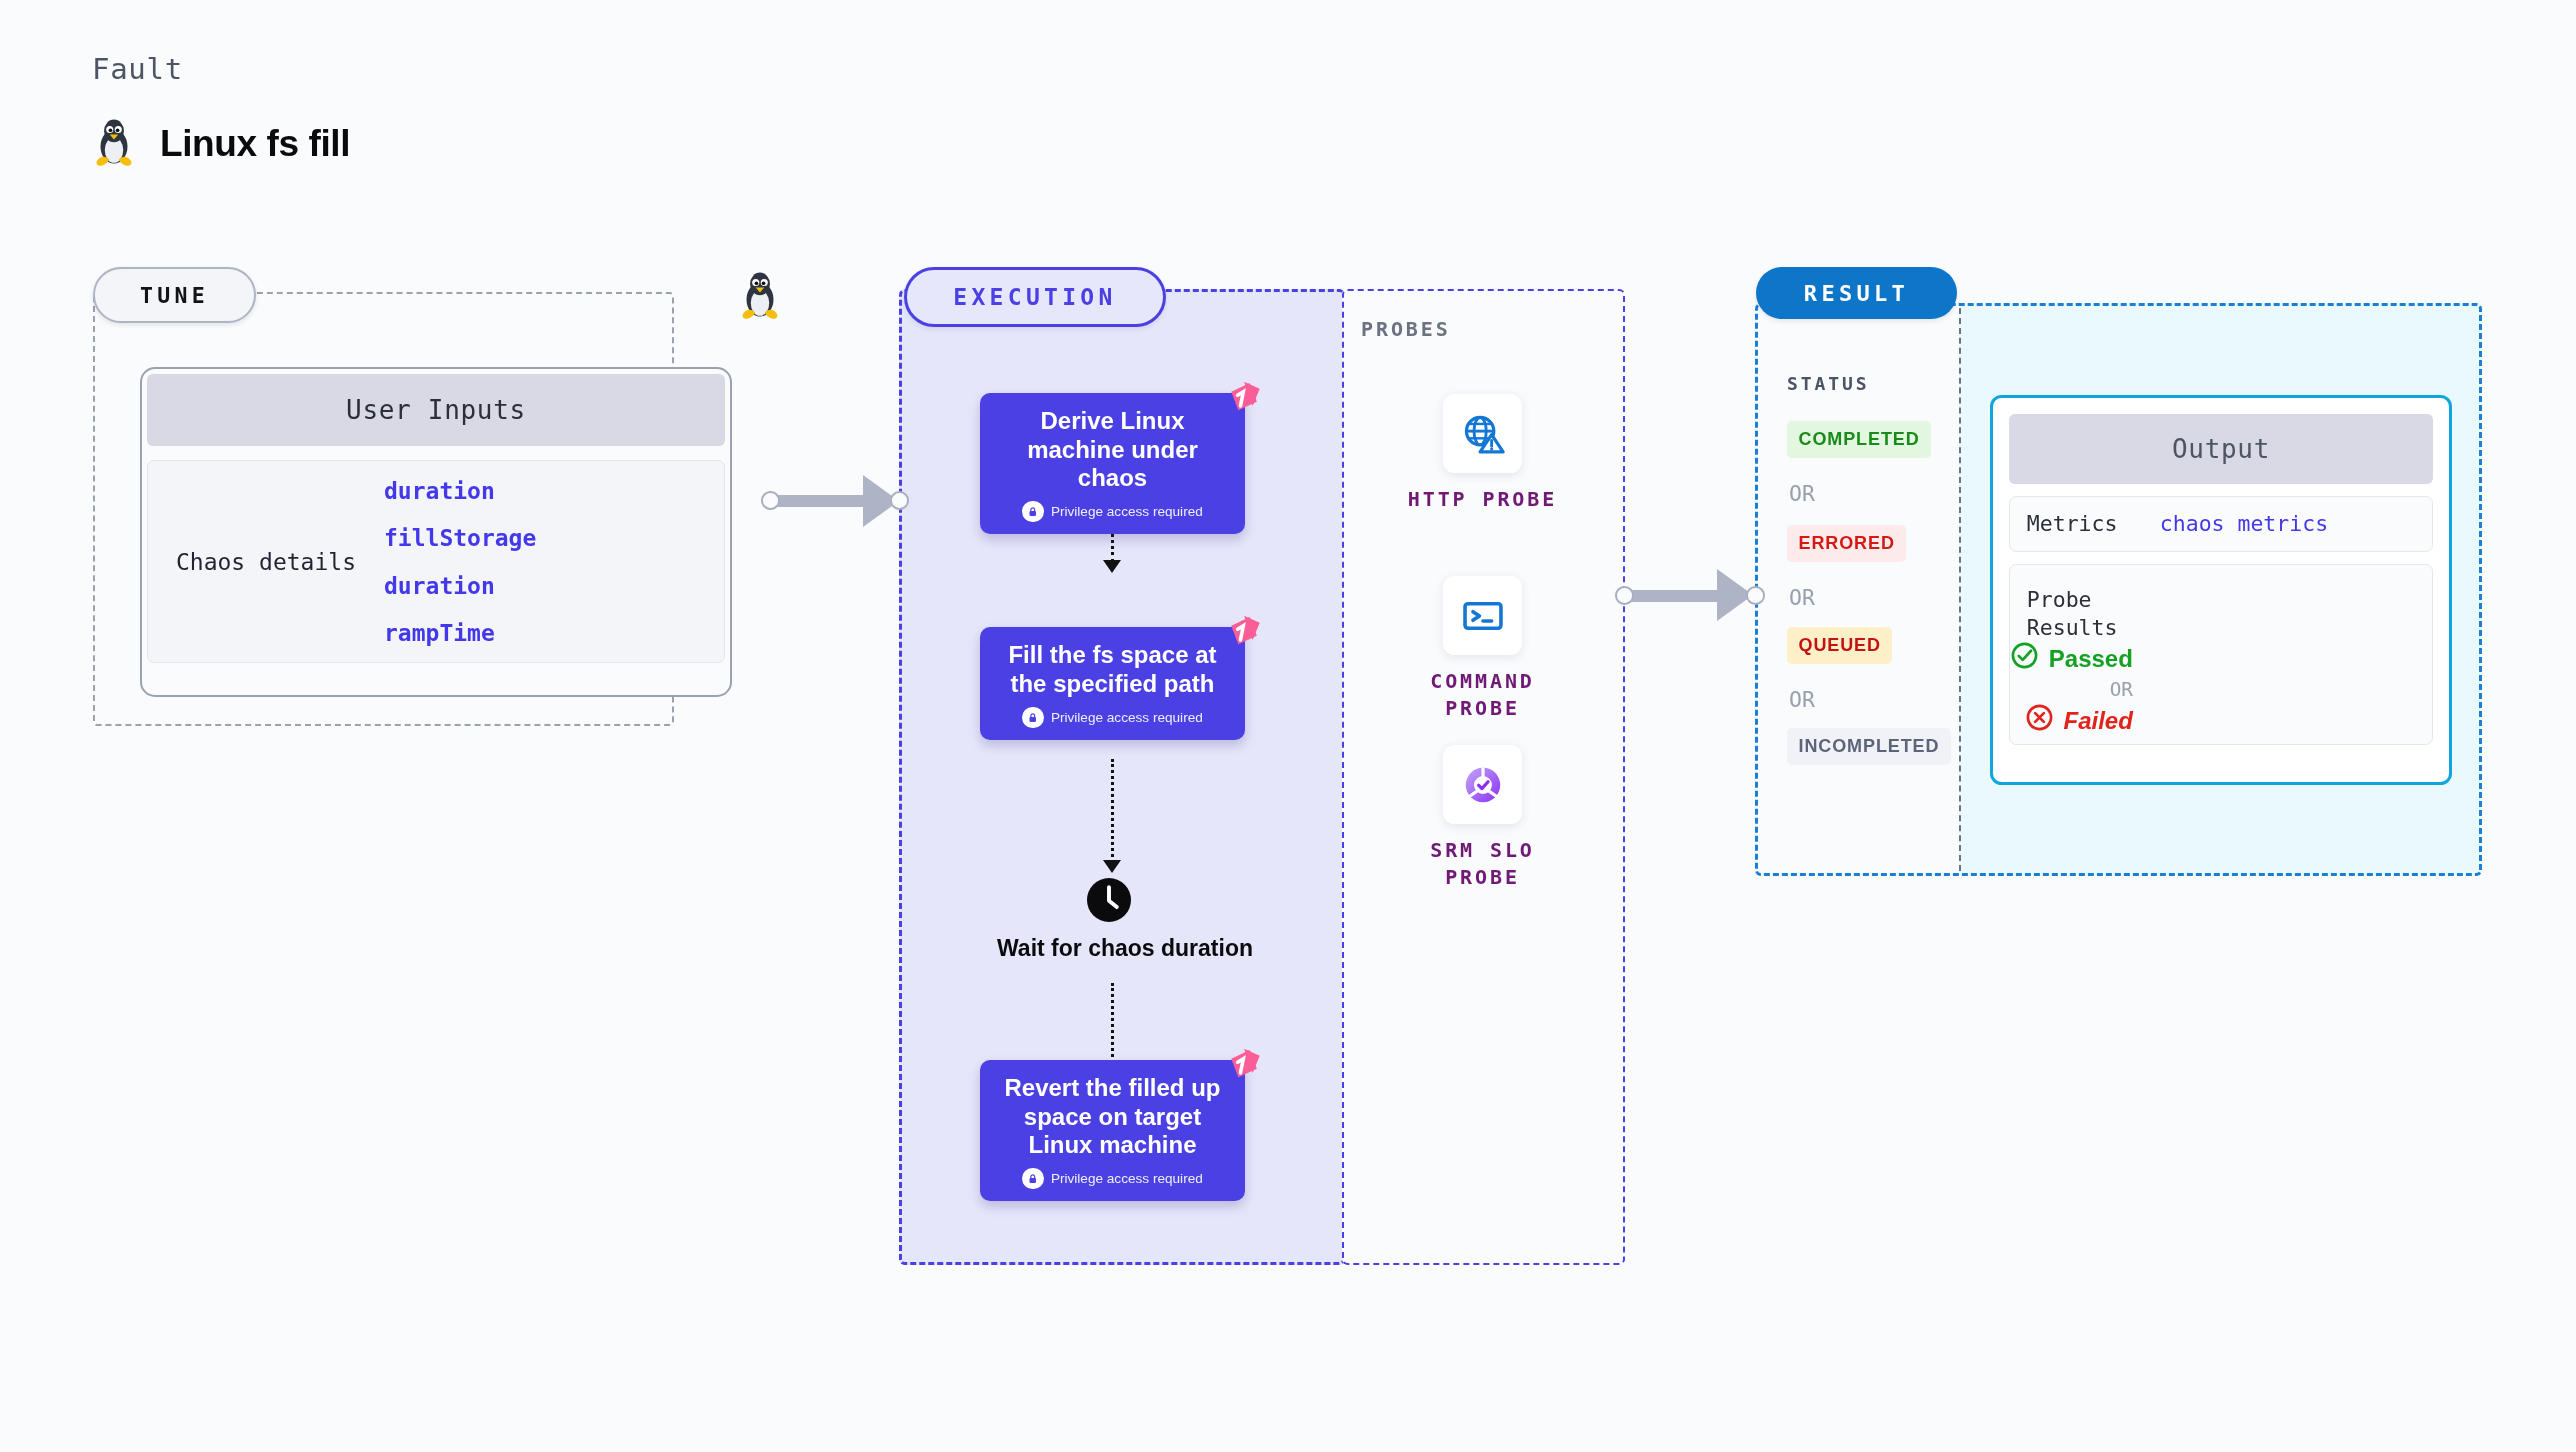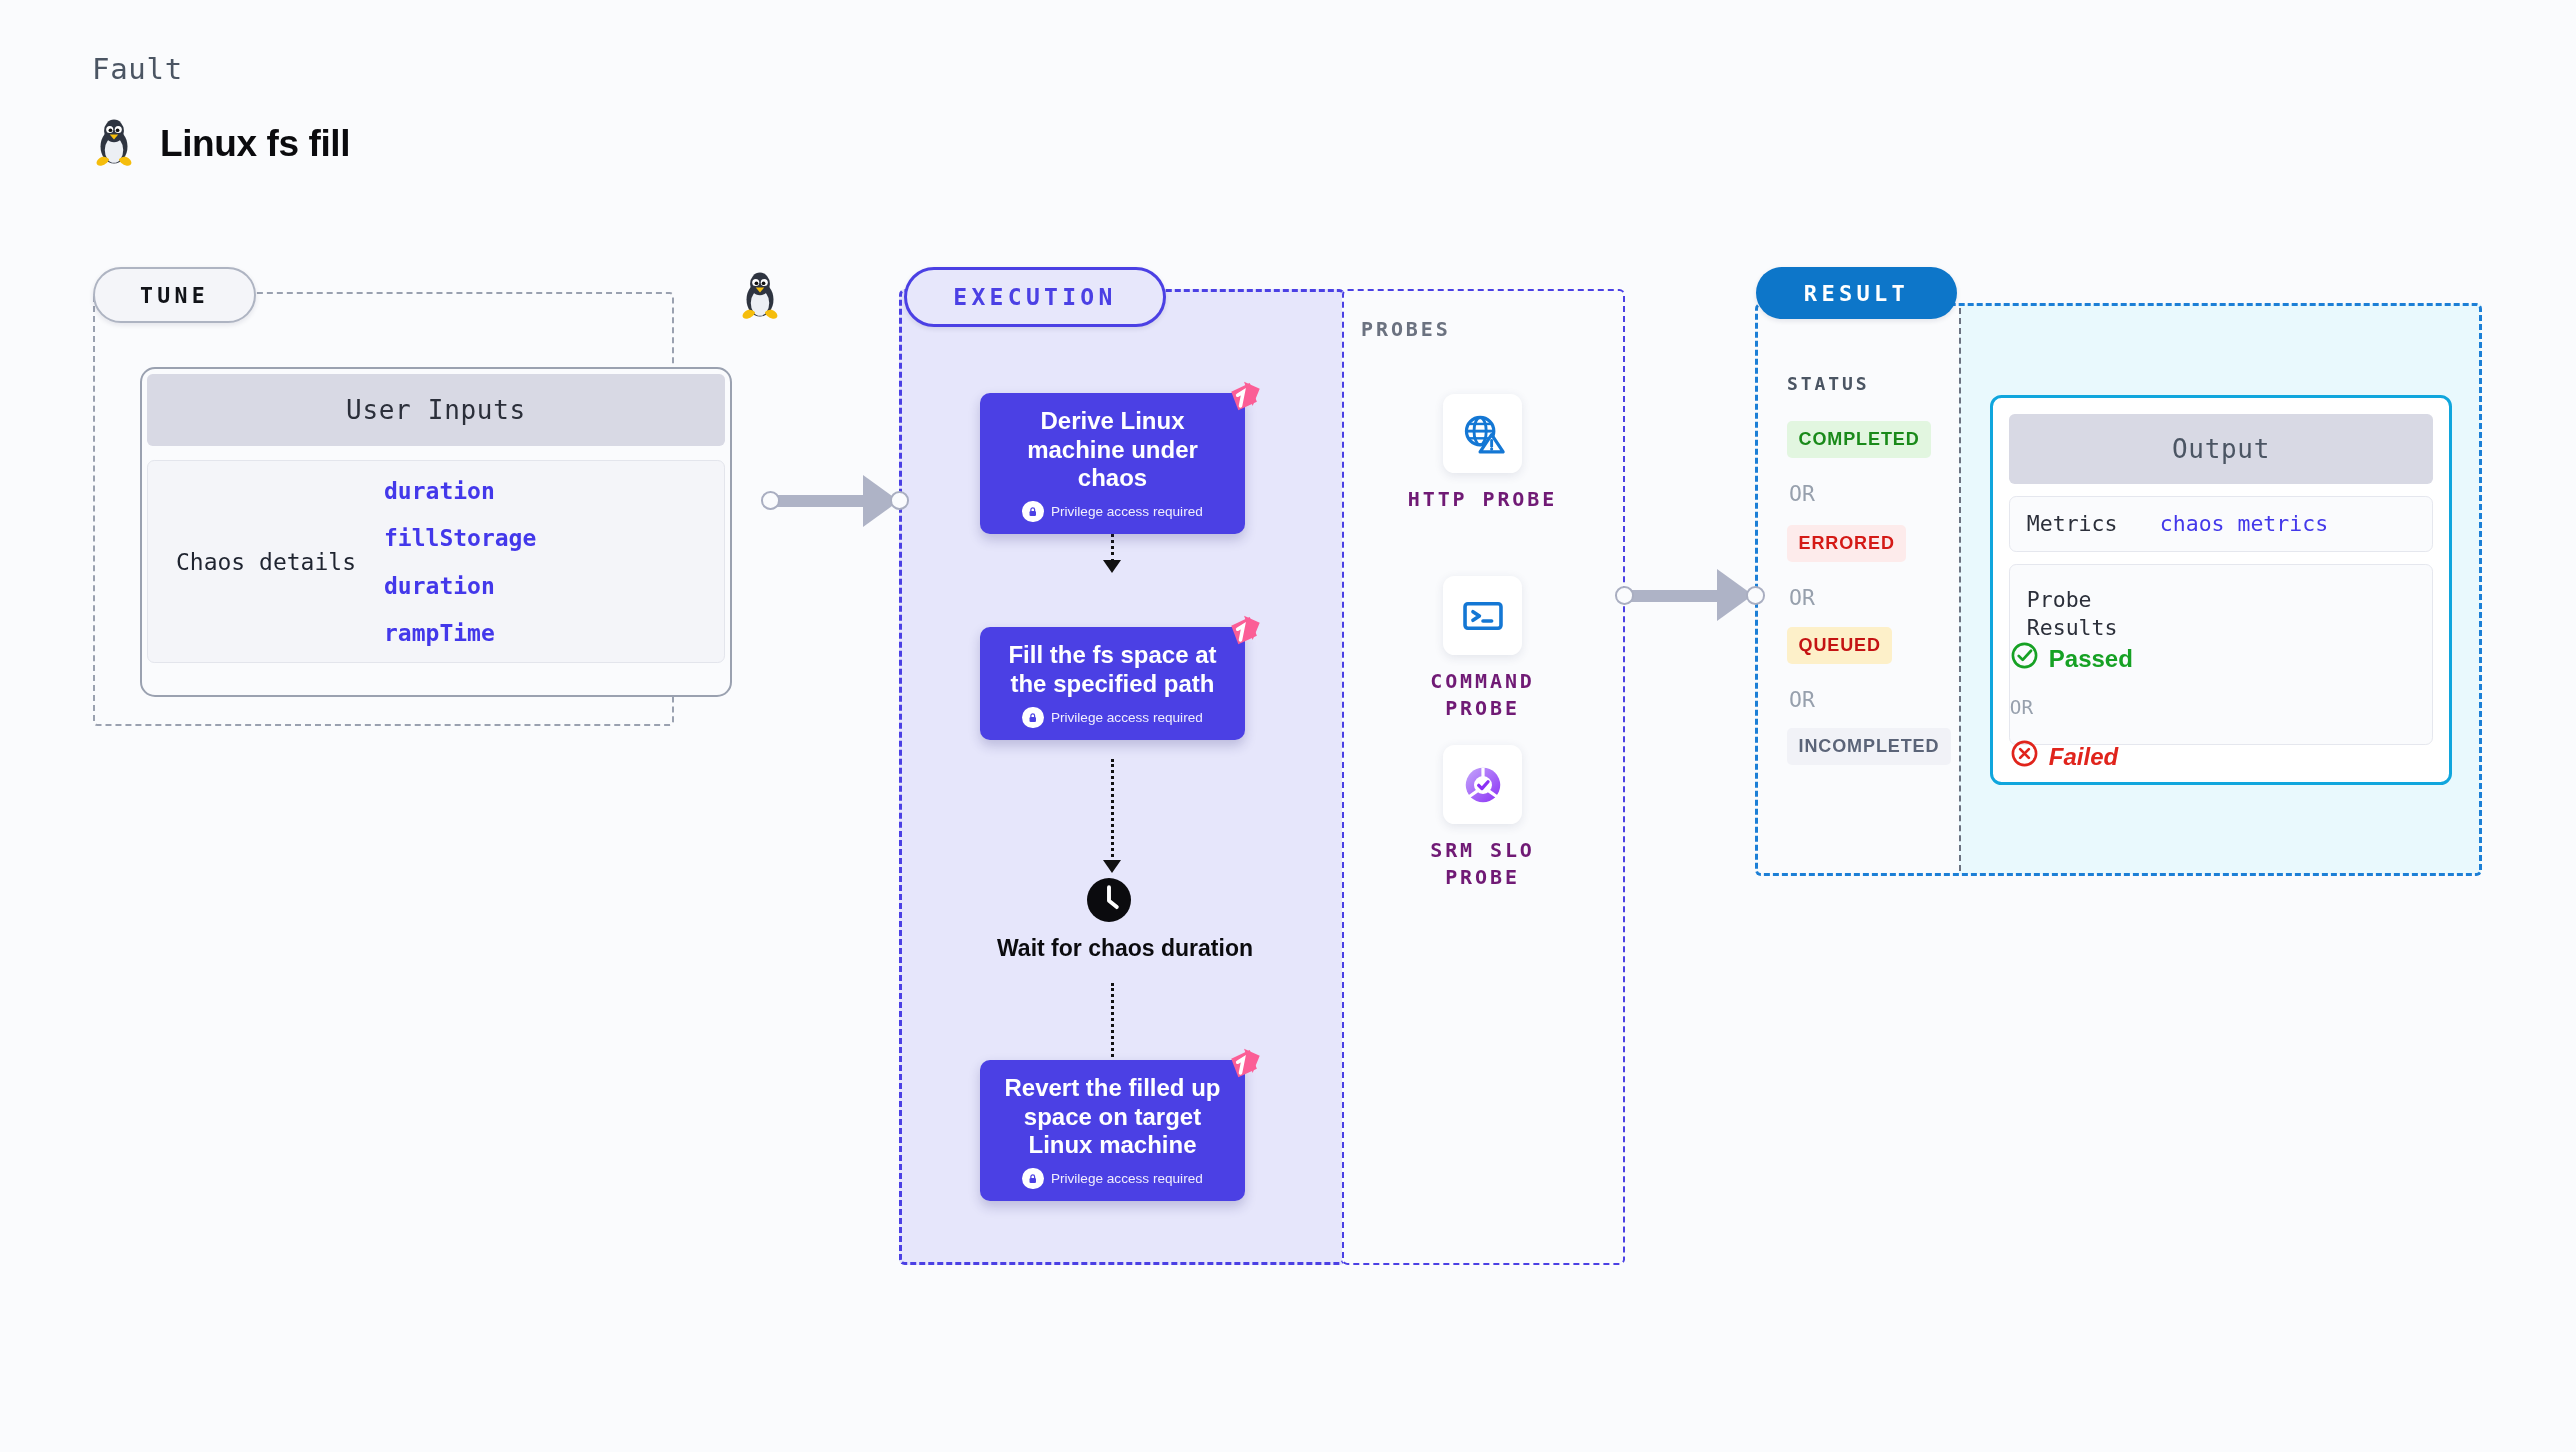--- a/index.html
+++ b/index.html
@@ -195,21 +195,21 @@
   }
   #metrics-val{
     font-family:"DejaVu Sans Mono", monospace;font-size:21.5px;color:#4338ea;
   }
   #probe-row{height:181px;align-items:flex-start;padding-top:21.5px;flex-direction:column;}
   #probe-key{
     width:150px;padding-left:17px;box-sizing:border-box;
     font-family:"DejaVu Sans Mono", monospace;font-size:21.5px;color:#2b2f3a;
     line-height:1.28;
   }
-  #probe-vals{display:flex;flex-direction:column;gap:20px;}
+  #probe-vals{display:flex;flex-direction:column;gap:2px;align-items:flex-end;}
   .pv{display:flex;align-items:center;gap:10px;font-size:24px;font-weight:bold;}
   .pv.pass{color:#16a124;}
   .pv.fail{color:#e0241c;font-style:italic;}
   .pv-or{font-family:"DejaVu Sans Mono", monospace;font-size:19.3px;color:#97a0ad;font-weight:normal;}
 
   
   .conn-dot{
     position:absolute;width:18.6px;height:18.6px;border-radius:50%;
     background:#fafbfd;border:2.9px solid #a9aec1;box-sizing:border-box;z-index:8;
   }

